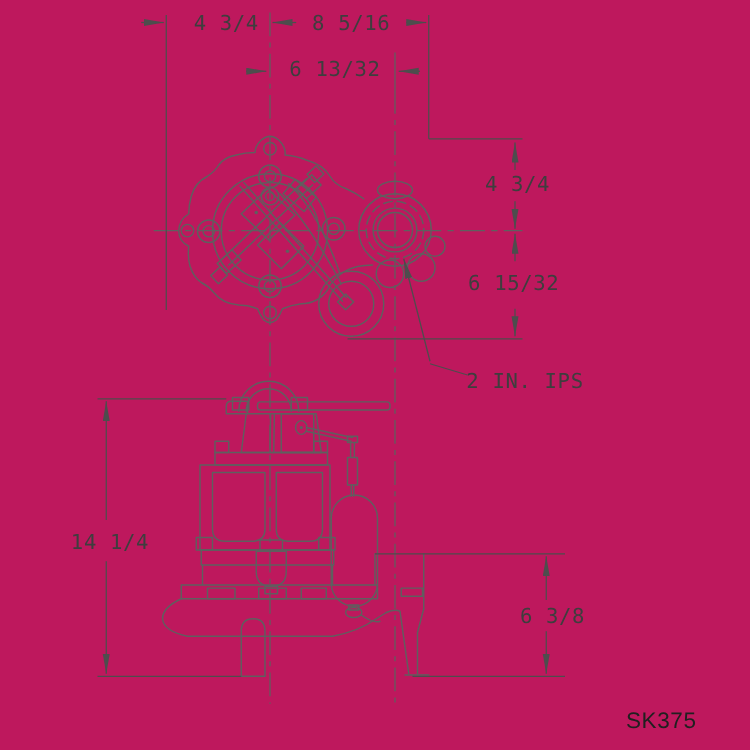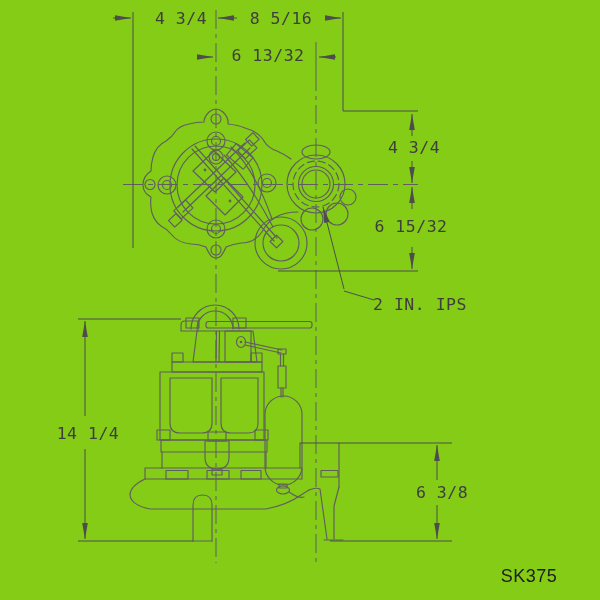--- a/index.html
+++ b/index.html
@@ -1,16 +1,16 @@
 <!DOCTYPE html>
 <html><head>
 <meta charset="utf-8">
 <style>
   html,body{margin:0;padding:0;background:#ffffff;width:600px;height:600px;overflow:hidden;}
-  .sheet{width:600px;height:600px;background:#84cc16;position:relative;}
+  .sheet{width:600px;height:600px;background:#be185d;position:relative;}
   svg{display:block;}
   text.dim{font-family:"DejaVu Sans Mono",monospace;font-size:16.5px;fill:#3e3e3e;letter-spacing:.5px;}
   text.code{font-family:"Liberation Sans",sans-serif;font-size:18px;fill:#202020;letter-spacing:.5px;}
   .part{stroke:#5f5f5f;stroke-width:1.15;fill:none;stroke-linecap:round;stroke-linejoin:round;}
   .dimln{stroke:#4d4d4d;stroke-width:1;fill:none;}
   .ctr{stroke:#5f5f5f;stroke-width:1;fill:none;}
 </style>
 </head>
 <body>
 

